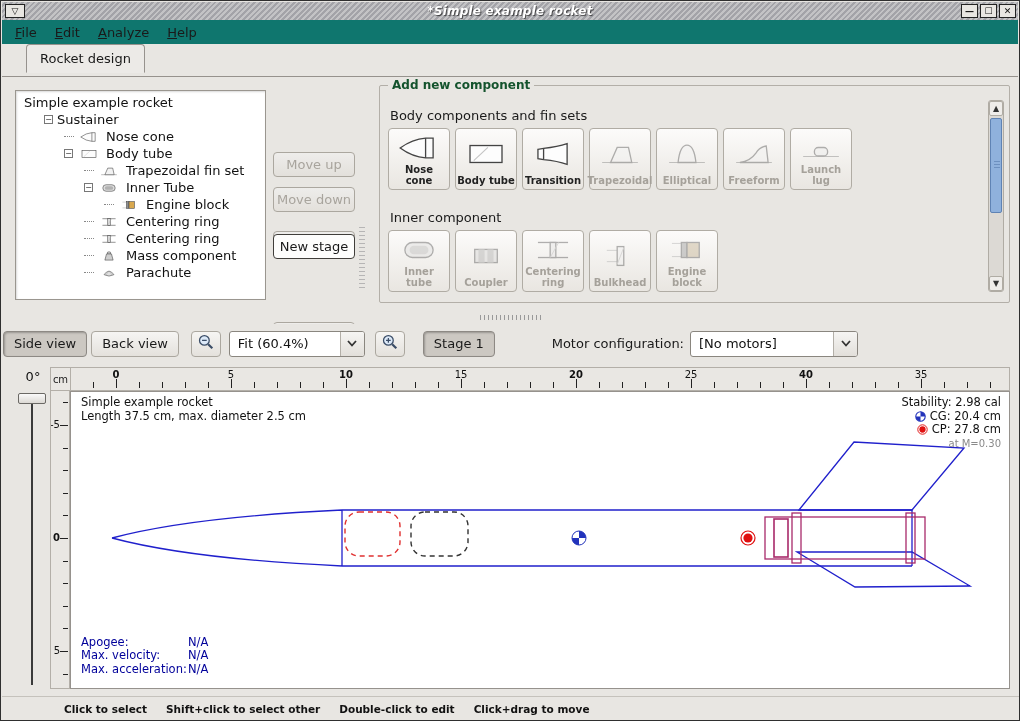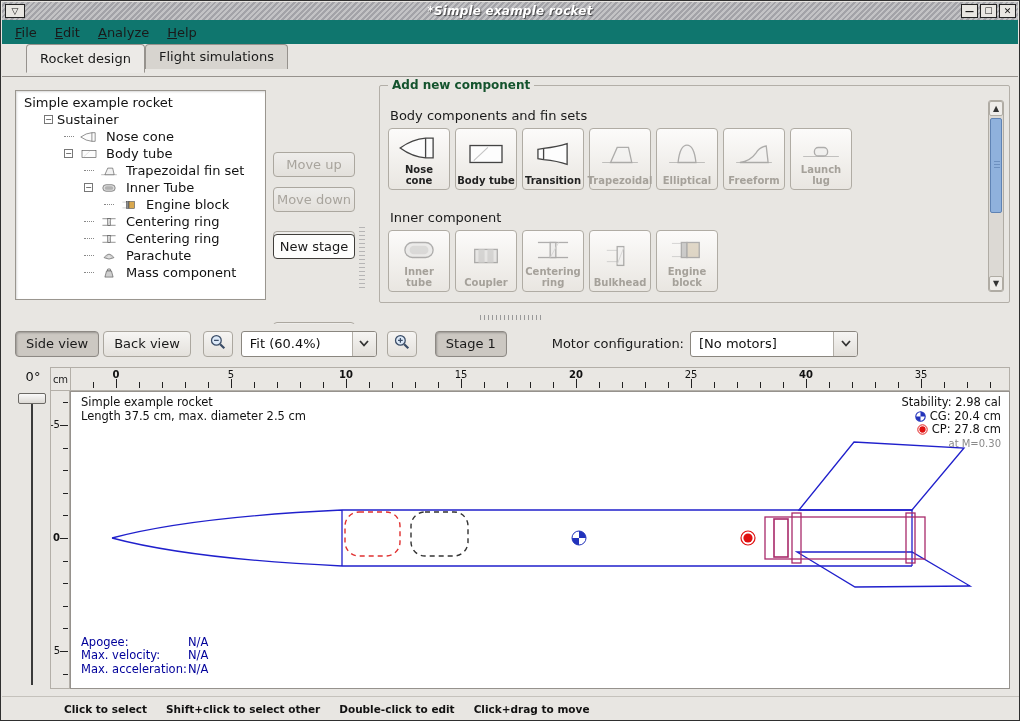--- a/index.html
+++ b/index.html
@@ -80,21 +80,21 @@
   .scrollv .thumb:after { content:""; position:absolute; left:3px; top:42px; width:6px; height:8px;
     background:repeating-linear-gradient(#6d90bf 0 1px,transparent 1px 3px); }
 
   .hdivider { position:absolute; left:1px; top:310px; width:1017px; height:13px; }
   .hgrip { position:absolute; left:478px; top:4px; width:64px; height:5px;
     background:repeating-linear-gradient(90deg,#999 0 1px,transparent 1px 4px),
                repeating-linear-gradient(transparent 0 1px,#e8e6e2 1px 3px); }
 
   
   .viewbar { position:absolute; left:1px; top:323px; width:868px; height:39px; background:#e8e6e2;
-    display:flex; align-items:center; padding-left:13px; }
+    display:flex; align-items:center; padding-left:1px; }
   .vb-btn { height:26px; border:1px solid #aba79f; border-radius:4px; font-size:13px; color:#1a1a1a;
     background:linear-gradient(#f6f5f3,#e4e1dc); padding:0 10px; font-family:inherit; }
   .vb-btn.pressed { background:#ccc8c2; border-color:#8d8984; box-shadow:inset 1px 1px 2px rgba(0,0,0,.25); }
   .vb-iconbtn { width:30px; height:26px; padding:0; display:flex; align-items:center; justify-content:center; }
   .vb-iconbtn svg { width:18px; height:18px; }
   .combo { height:26px; background:#fff; border:1px solid #8a867f; border-radius:3px; display:flex;
     align-items:center; font-size:13px; color:#111; }
   .combo .val { padding:0 8px; flex:1; white-space:nowrap; }
   .combo .dd { width:24px; height:24px; border-left:1px solid #b3afa8; background:linear-gradient(#f6f5f3,#e2dfda);
     display:flex; align-items:center; justify-content:center; border-radius:0 2px 2px 0; }
@@ -156,21 +156,20 @@
 
   <div class="menubar">
       <div class="menu-item"><u>F</u>ile</div>
       <div class="menu-item"><u>E</u>dit</div>
       <div class="menu-item"><u>A</u>nalyze</div>
       <div class="menu-item"><u>H</u>elp</div>
     </div>
 
   <div class="tabstrip">
       <div class="tab active">Rocket design</div>
-      <div class="tab inactive">Flight simulations</div>
     </div>
 
   <div class="toppanel">
     <div class="tree-panel">
         <div class="tree-row" style="padding-left: 4px;">
           <span>Simple example rocket</span>
         </div>
         <div class="tree-row" style="padding-left: 24px;">
           <span class="tree-expander">−</span>
           <span>Sustainer</span>
@@ -248,36 +247,36 @@
               <rect x="19" y="9" width="6" height="16" fill="#e4e4e4" stroke="#444" stroke-width="1.4"></rect>
               <line x1="28" y1="9" x2="19" y2="25" stroke="#aaa" stroke-width="1"></line>
             </svg>
           </span>
           <span>Centering ring</span>
         </div>
         <div class="tree-row" style="padding-left: 64px;">
           <span class="tree-dash"></span>
           <span class="tree-icon">
             <svg viewBox="0 0 44 34">
+              <rect x="18" y="7" width="8" height="6" rx="2.5" fill="#cfcfcf" stroke="#444" stroke-width="1.4"></rect>
+              <path d="M12 27 L32 27 L28 12 L16 12 Z" fill="#cfcfcf" stroke="#444" stroke-width="1.4"></path>
+            </svg>
+          </span>
+          <span>Mass component</span>
+        </div>
+        <div class="tree-row" style="padding-left: 64px;">
+          <span class="tree-dash"></span>
+          <span class="tree-icon">
+            <svg viewBox="0 0 44 34">
               <path d="M10 21 Q22 4 34 21 Q22 28 10 21 Z" fill="#e0e0e0" stroke="#444" stroke-width="1.4"></path>
               <line x1="14" y1="22" x2="22" y2="12" stroke="#999" stroke-width="1"></line>
               <line x1="30" y1="22" x2="22" y2="12" stroke="#999" stroke-width="1"></line>
             </svg>
           </span>
           <span>Parachute</span>
-        </div>
-        <div class="tree-row" style="padding-left: 64px;">
-          <span class="tree-dash"></span>
-          <span class="tree-icon">
-            <svg viewBox="0 0 44 34">
-              <rect x="18" y="7" width="8" height="6" rx="2.5" fill="#cfcfcf" stroke="#444" stroke-width="1.4"></rect>
-              <path d="M12 27 L32 27 L28 12 L16 12 Z" fill="#cfcfcf" stroke="#444" stroke-width="1.4"></path>
-            </svg>
-          </span>
-          <span>Mass component</span>
         </div>
       </div>
     <div class="actions-col">
         <button class="act-btn" disabled="" style="top: 22px;">Move up</button>
         <button class="act-btn" disabled="" style="top: 57px;">Move down</button>
         <button class="act-btn" disabled="" style="top: 101px;">Edit</button>
         <button class="act-btn primary" style="top: 144px;">New stage</button>
         <button class="act-btn" disabled="" style="top: 192px;">Delete</button>
       </div>
     <div class="vgrip"></div>

